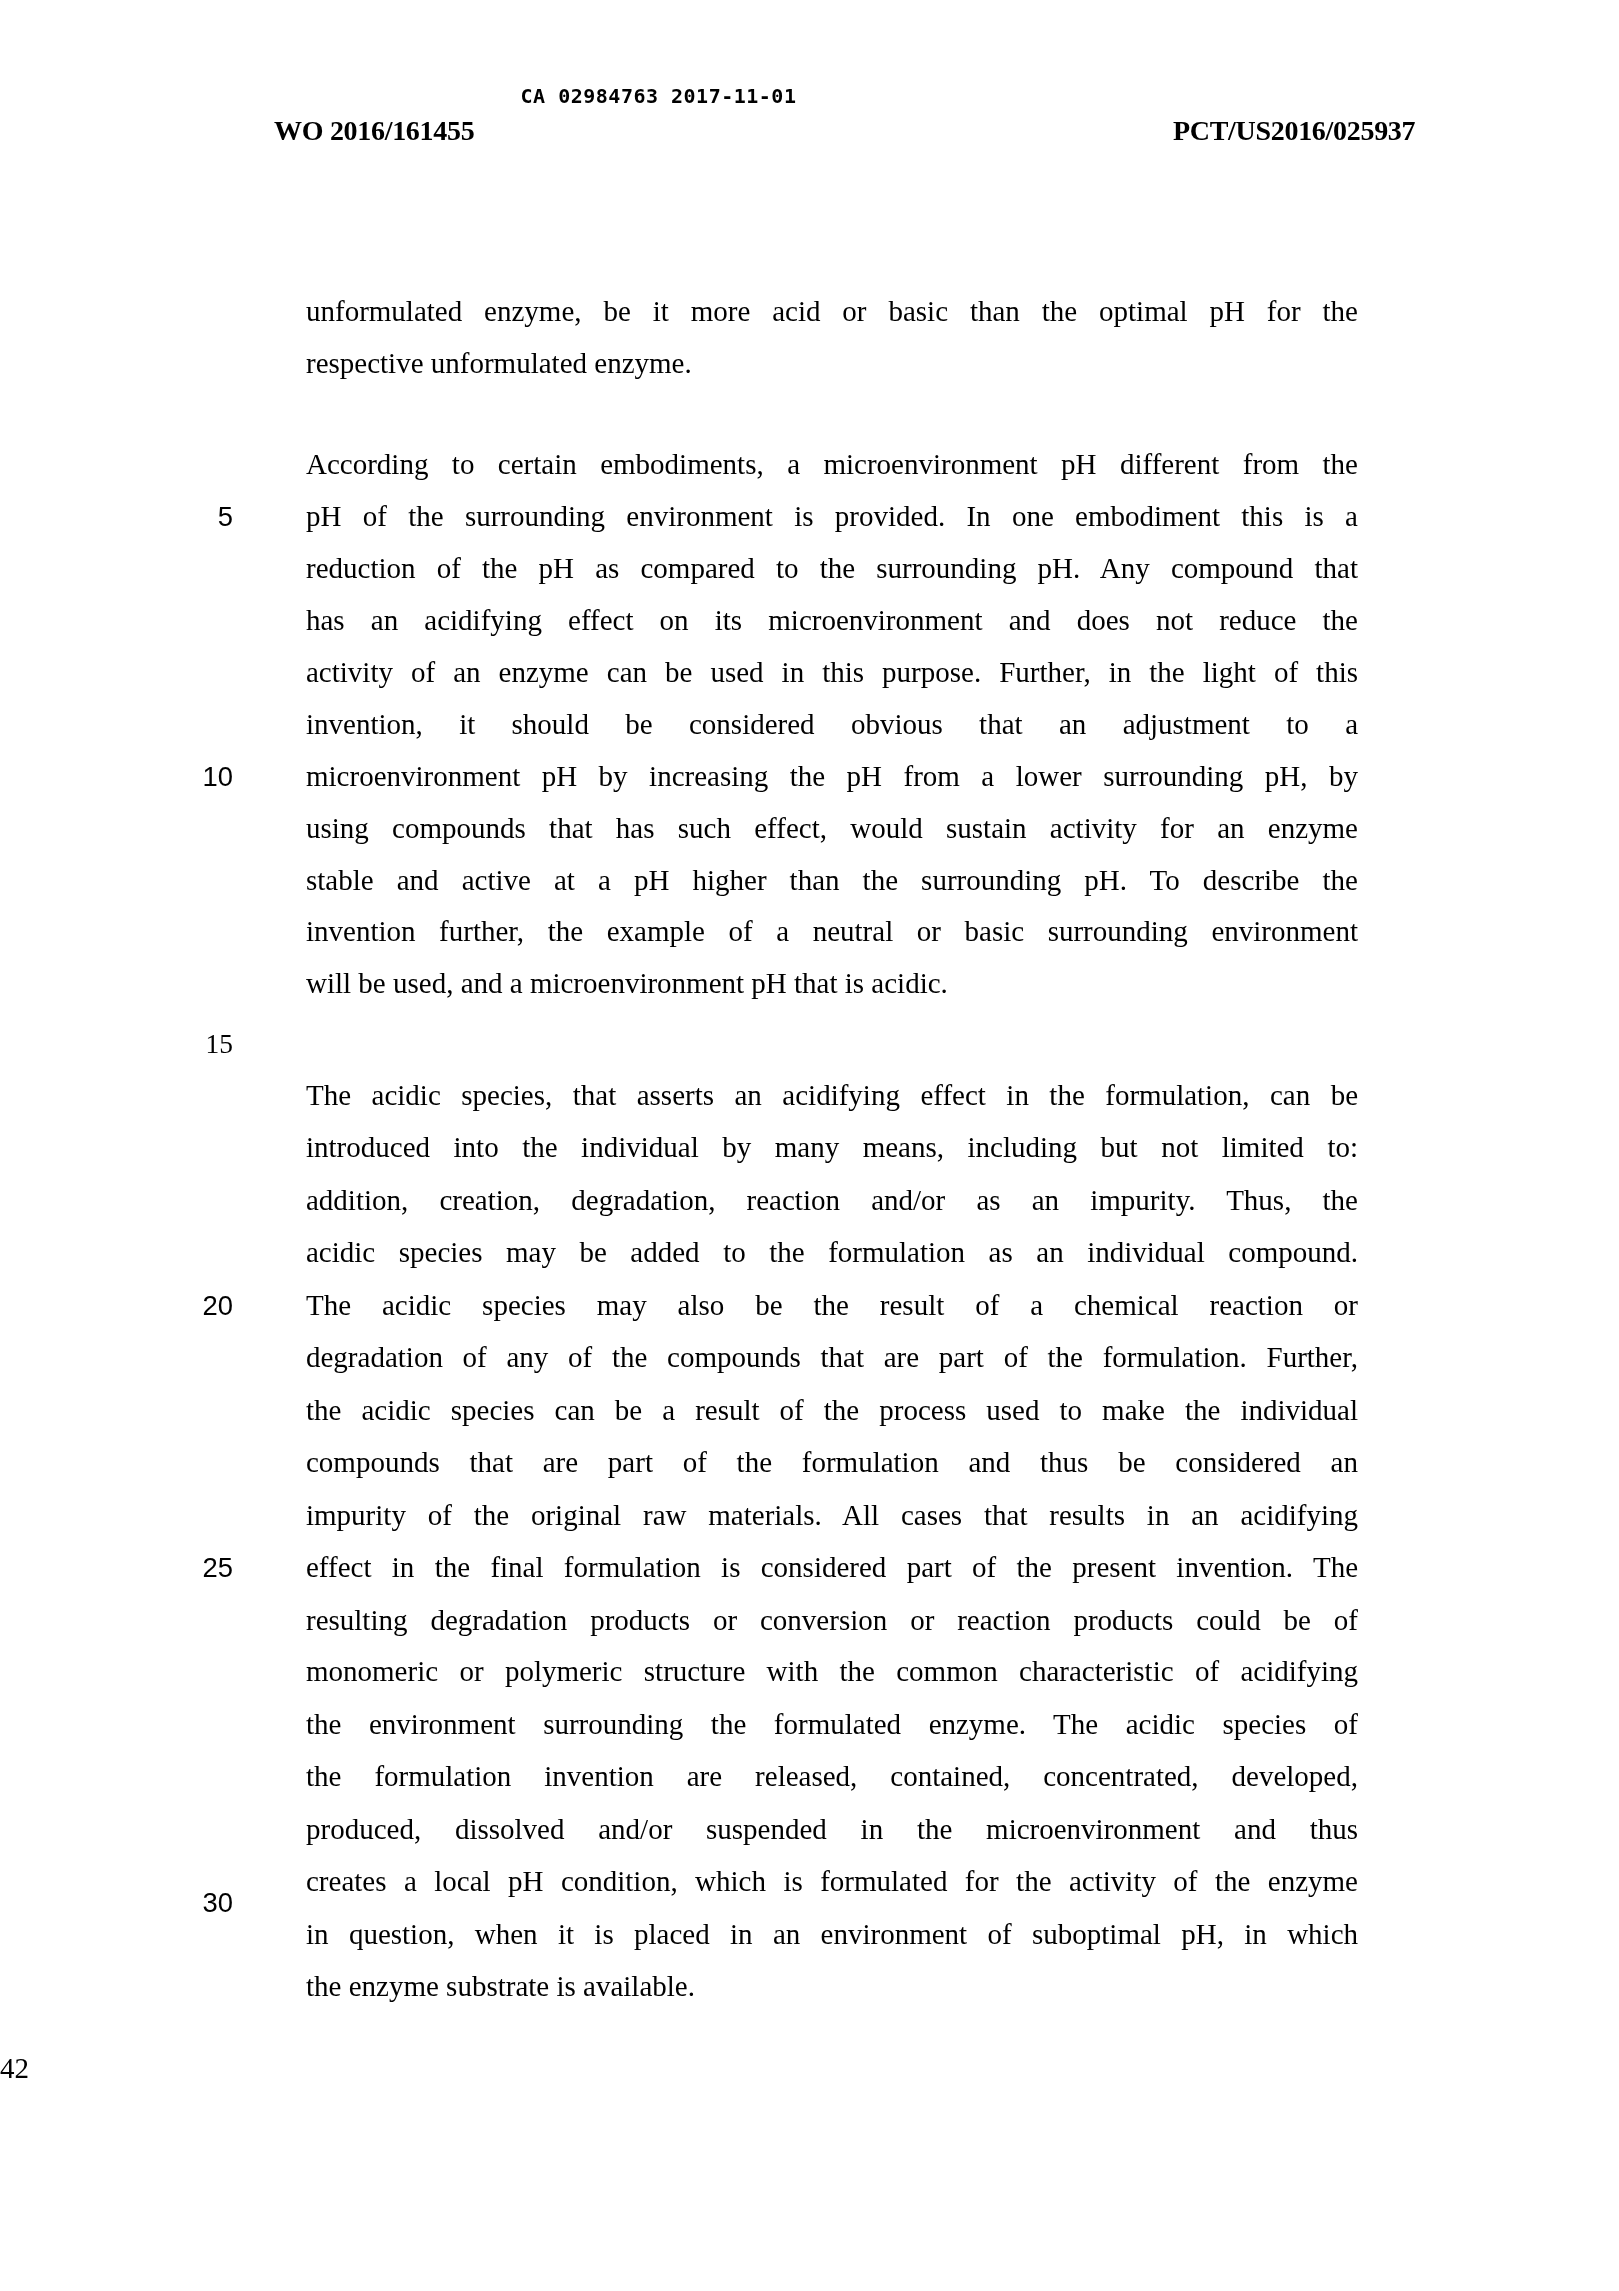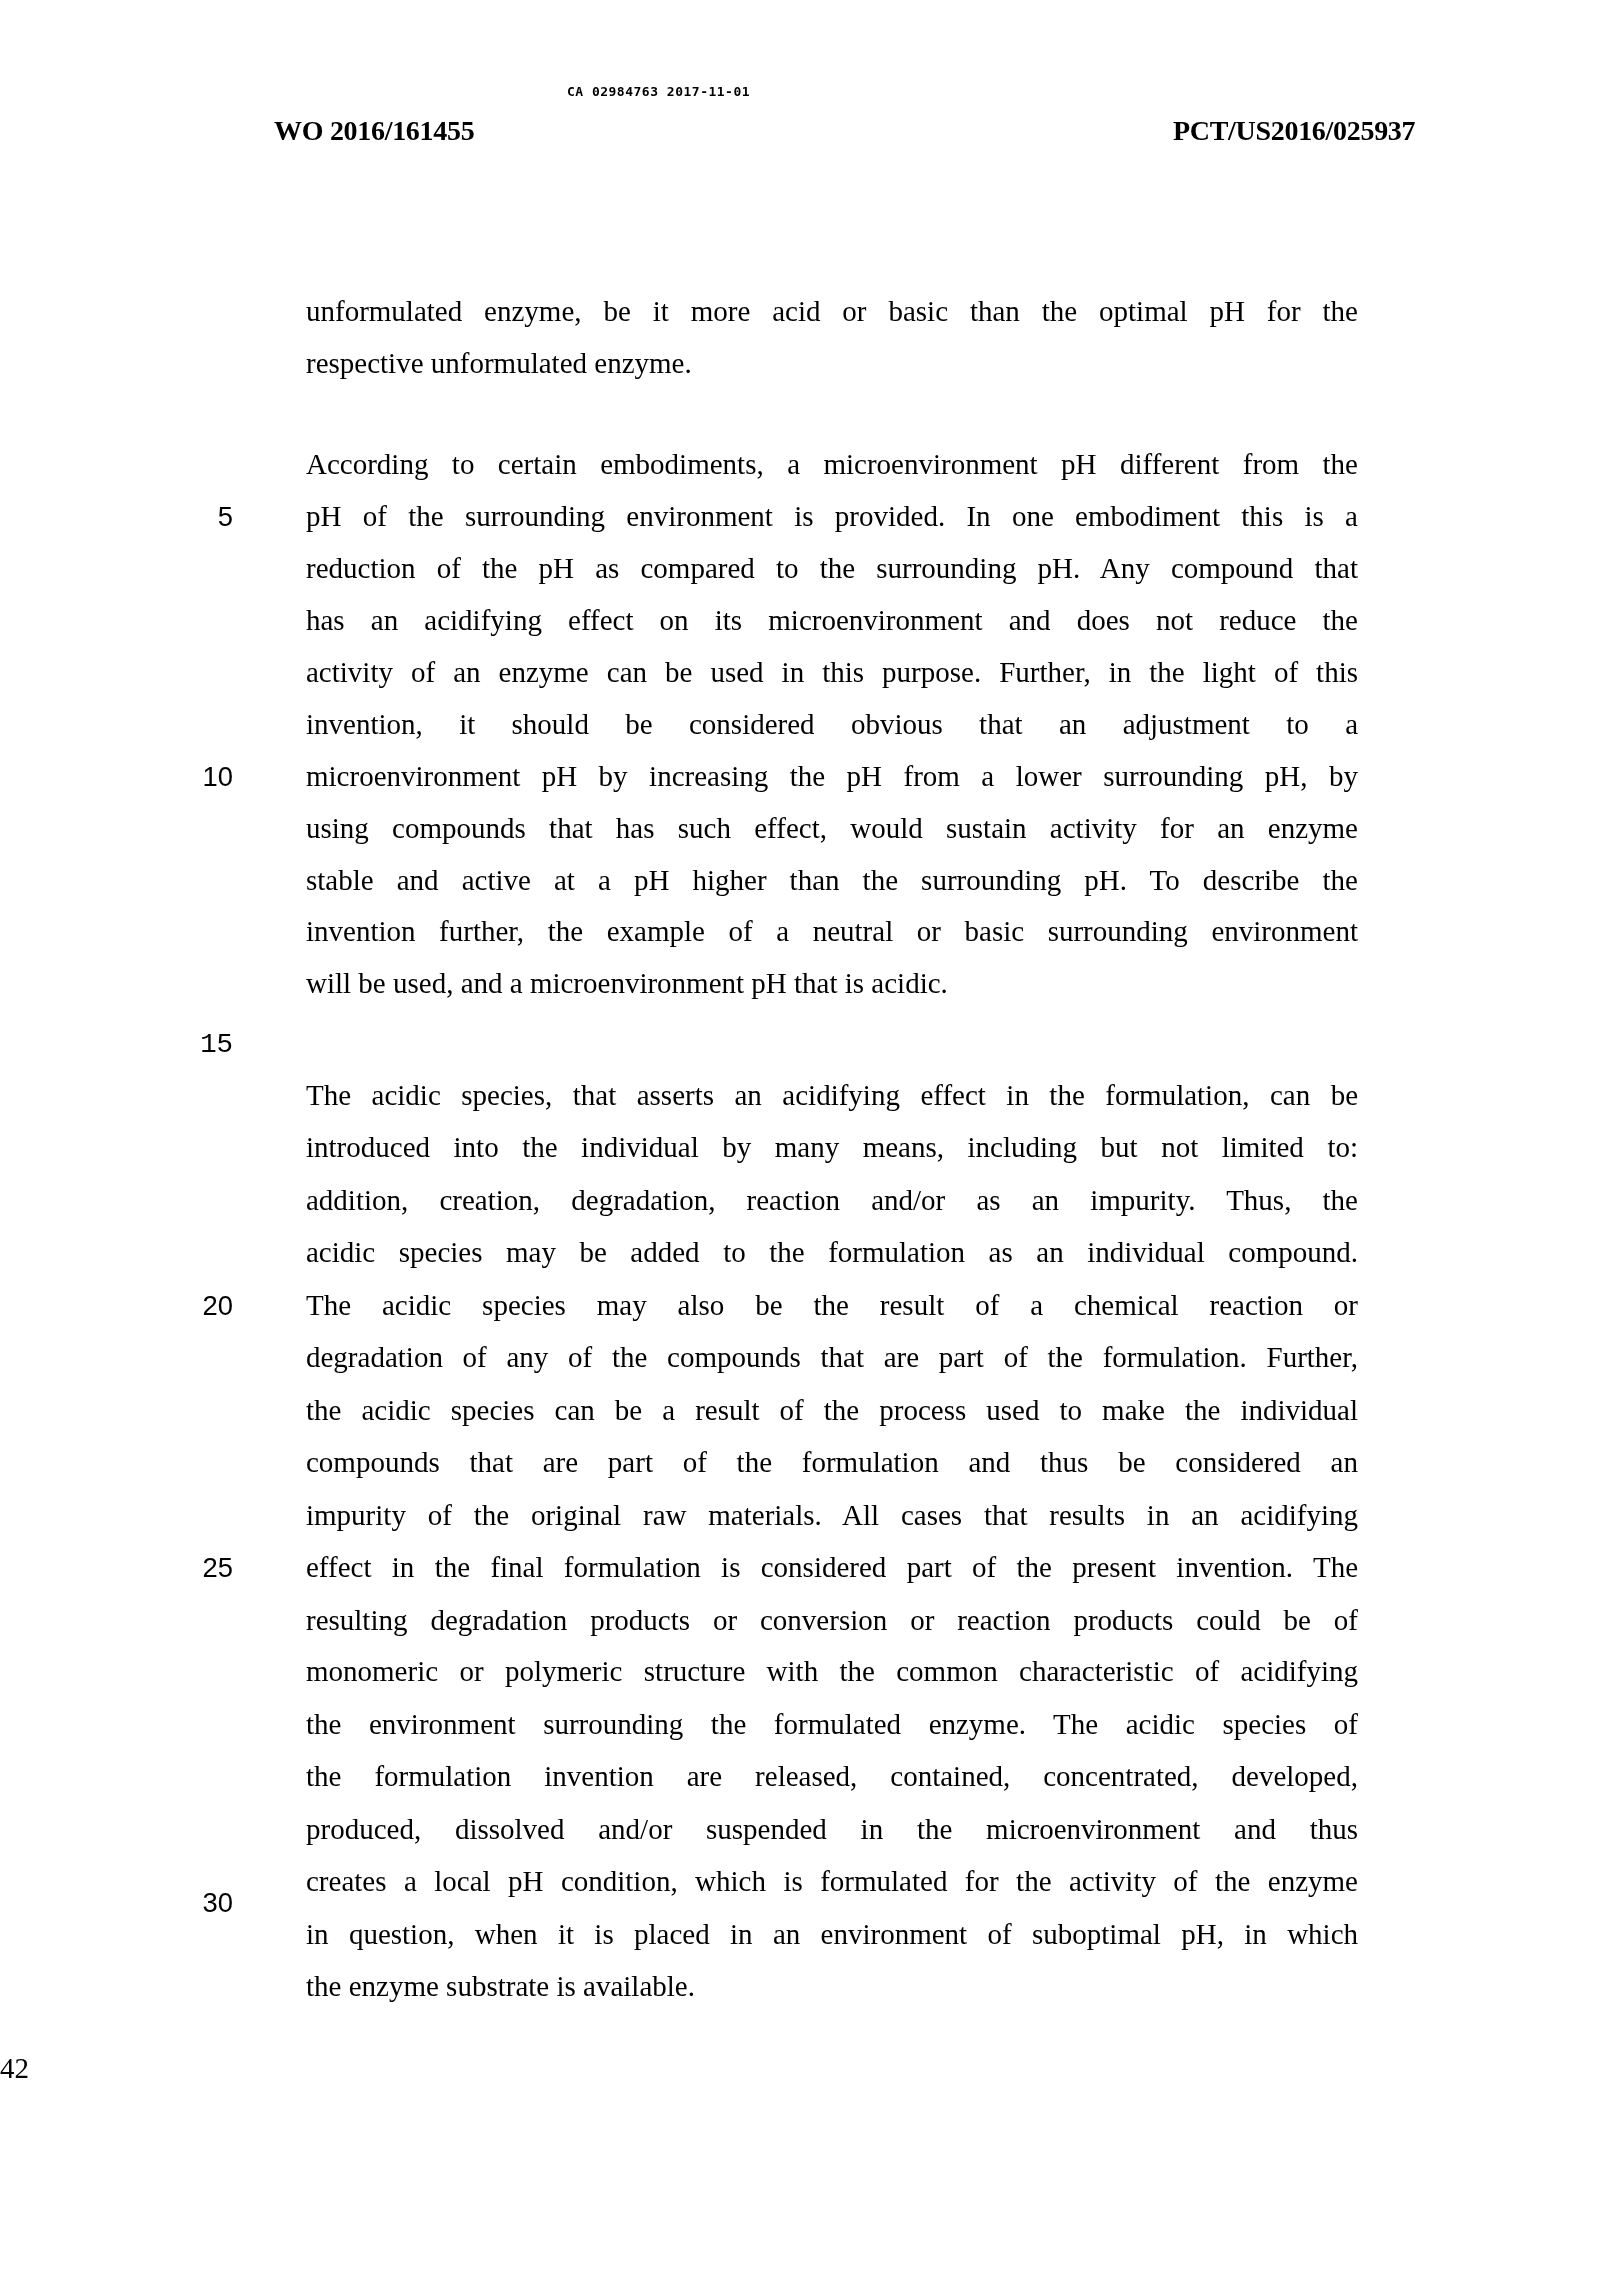--- a/index.html
+++ b/index.html
@@ -15,21 +15,21 @@
       color: #000000;
     }
     .stamp {
       position: absolute;
       top: 84px;
       left: 0;
       width: 1317px;
       text-align: center;
       font-family: "DejaVu Sans Mono", "Liberation Mono", monospace;
       font-weight: bold;
-      font-size: 13px;
+      font-size: 20px;
       letter-spacing: 0.5px;
     }
     .hdr {
       position: absolute;
       top: 115px;
       font-family: "Liberation Serif", "DejaVu Serif", serif;
       font-weight: bold;
       font-size: 28px;
       letter-spacing: -0.3px;
       margin-left: 36px;
@@ -55,21 +55,21 @@
     .line-num {
       position: absolute;
       font-family: "Liberation Sans", "DejaVu Sans", sans-serif;
       font-size: 27.4px;
       line-height: 33px;
       width: 49px;
       text-align: right;
       left: 184px;
     }
     .line-num.serif {
-      font-family: Liberation Mono, monospace;
+      font-family: Liberation Serif, serif;
     }
     .page-num {
       position: absolute;
       top: 2052px;
       left: 0;
       width: 1619px;
       text-align: left;
       font-family: "Liberation Serif", "DejaVu Serif", serif;
       font-size: 29px;
     }

